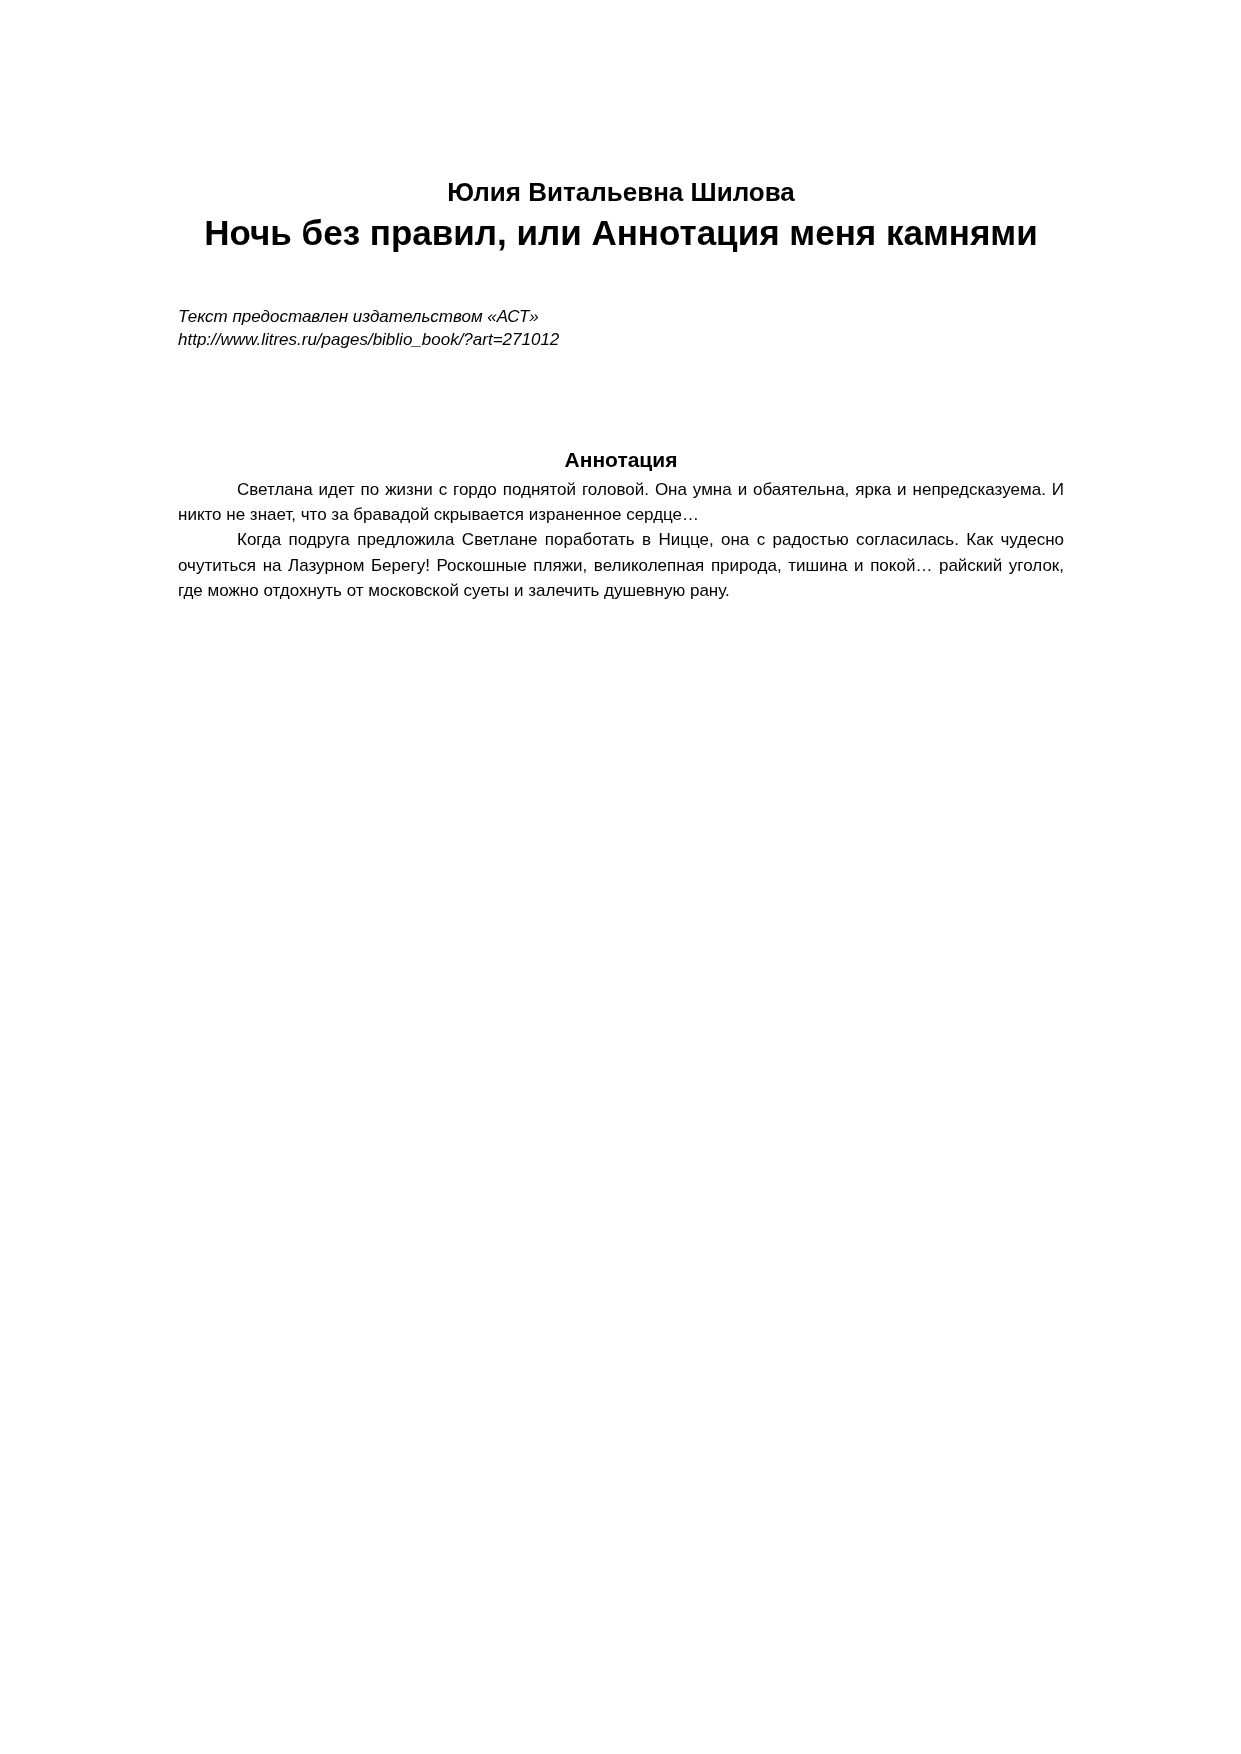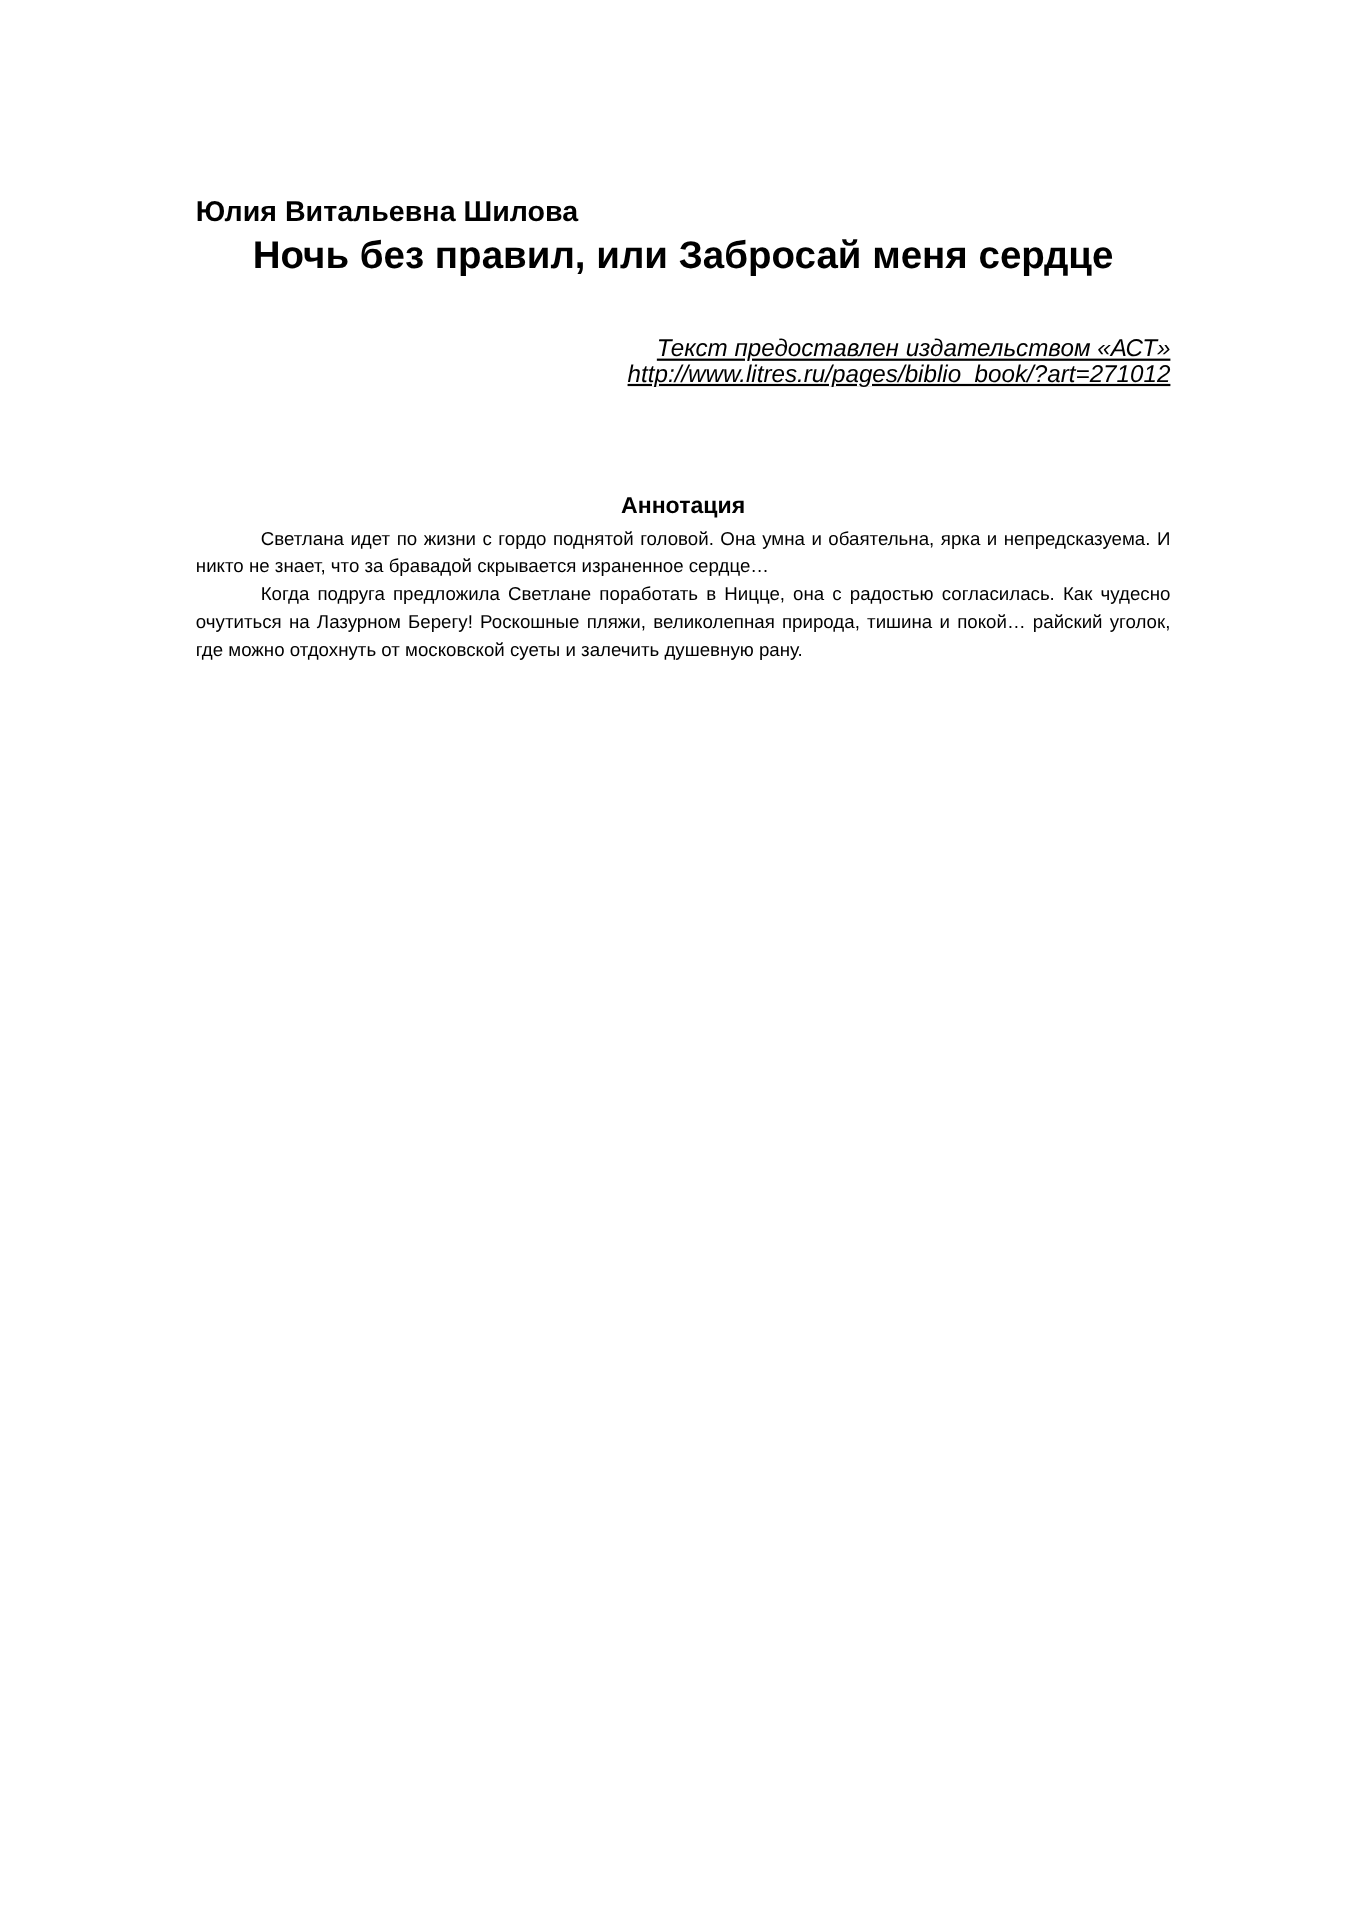--- a/index.html
+++ b/index.html
@@ -1,37 +1,37 @@
 <!DOCTYPE html>
 <html><head>
 <meta charset="utf-8">
 <style>
   html, body { margin: 0; padding: 0; background: #ffffff; }
   body { width: 1241px; height: 1754px; position: relative; overflow: hidden;
          font-family: "Liberation Sans", sans-serif; color: #000; }
   .page { position: absolute; left: 178px; top: 0; width: 886px; }
-  .author { position: absolute; top: 176px; left: 0; width: 886px; text-align: left;
+  .author { position: absolute; top: 176px; left: 0; width: 886px; text-align: center;
             font-weight: bold; font-size: 26px; line-height: 32px; }
   .title { position: absolute; top: 211px; left: 0; width: 886px; text-align: center;
            font-weight: bold; font-size: 35px; line-height: 44px; white-space: nowrap; }
-  .meta { position: absolute; top: 306px; left: 0; width: 886px; text-align: right;
-          font-style: italic; font-size: 22px; line-height: 22.5px; text-decoration: underline; }
+  .meta { position: absolute; top: 306px; left: 0; width: 886px; 
+          font-style: italic; font-size: 17px; line-height: 22.5px; }
   .meta div { white-space: nowrap; }
   .heading { position: absolute; top: 447px; left: 0; width: 886px; text-align: center;
              font-weight: bold; font-size: 21px; line-height: 26px; }
   .body { position: absolute; top: 477px; left: 0; width: 886px; font-size: 17px;
           line-height: 25.2px; text-align: justify; }
   .body p { margin: 0; text-indent: 59px; }
 </style>
 </head>
 <body>
 
 <div class="page">
   <div class="author">Юлия Витальевна Шилова</div>
-  <div class="title">Ночь без правил, или Забросай меня сердце</div>
+  <div class="title">Ночь без правил, или Аннотация меня камнями</div>
 
   <div class="meta">
     <div>Текст предоставлен издательством «АСТ»</div>
     <div>http://www.litres.ru/pages/biblio_book/?art=271012</div>
   </div>
 
   <div class="heading">Аннотация</div>
 
   <div class="body">
     <p>Светлана идет по жизни с гордо поднятой головой. Она умна и обаятельна, ярка и непредсказуема. И никто не знает, что за бравадой скрывается израненное сердце…</p>

